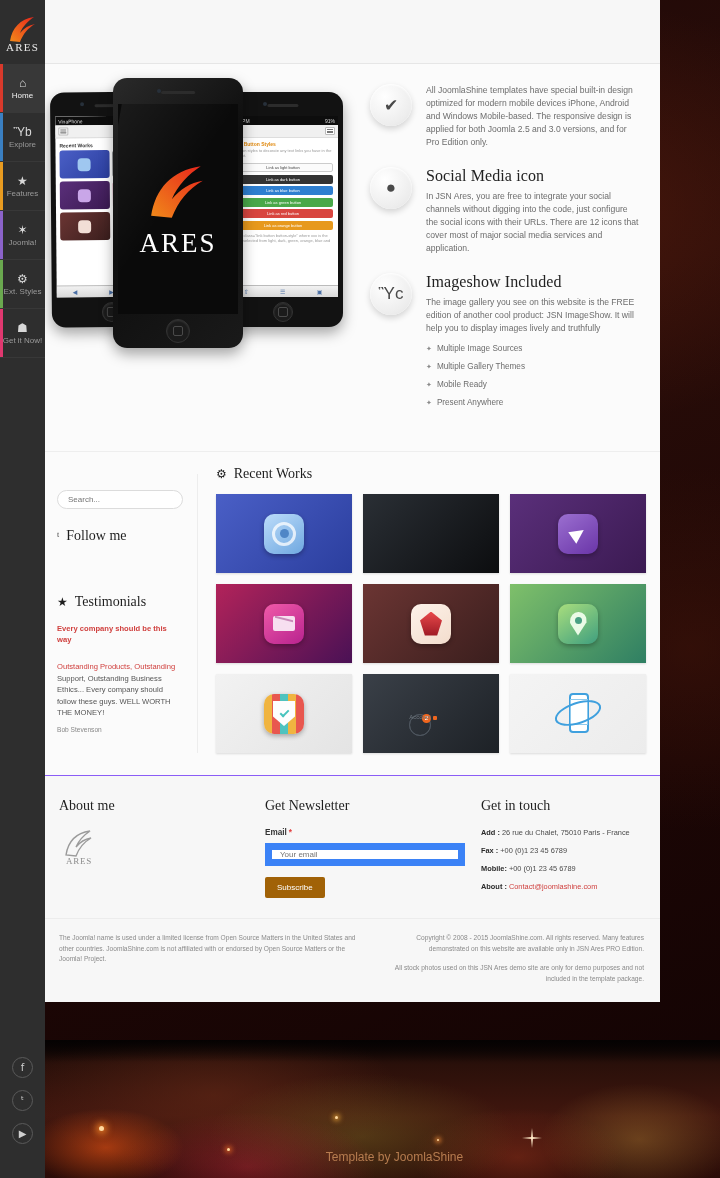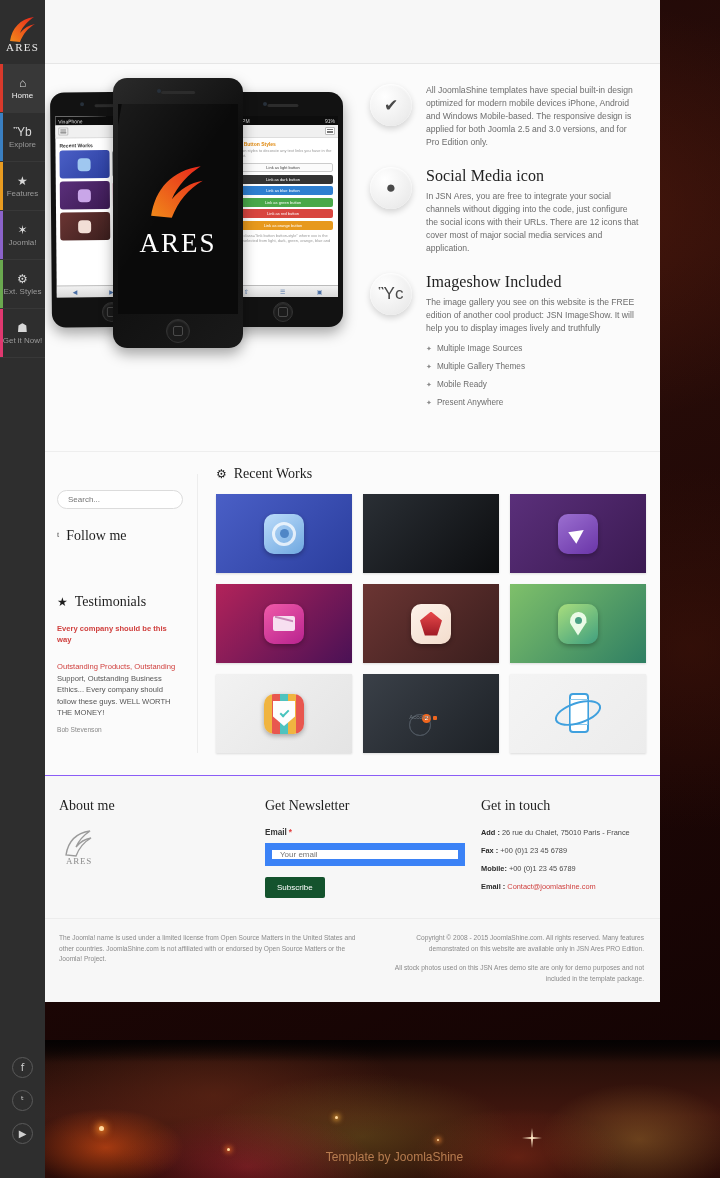--- a/index.html
+++ b/index.html
@@ -204,21 +204,21 @@
   #about-row { display: flex; gap: 10px; }
   #about-logo { width: 40px; min-width: 40px; display: flex; flex-direction: column;
                 align-items: center; color: #8d8d8d; }
   #about-logo .wm { font-family: "Liberation Serif", serif; font-size: 9px; letter-spacing: .8px; margin-top: -2px; }
   #about-text { font-size: 7.4px; line-height: 11px; color: #6f6f6f; }
   .flabel { font-size: 8.2px; font-weight: bold; color: #333; margin-bottom: 6px; }
   .flabel .req { color: #e23b3b; margin-left: 2px; }
   #email-input { width: 100%; height: 23px; border: 7px solid #3b82f6; background: #fff;
                  font-size: 8px; color: #b5b5b5; padding: 0 8px; outline: none;
                  font-family: "Liberation Sans", sans-serif; }
-  #subscribe-btn { margin-top: 11px; background: #14532d; color: #fff; border: none;
+  #subscribe-btn { margin-top: 11px; background: #a16207; color: #fff; border: none;
                    font-size: 8px; padding: 6px 12px; border-radius: 2px; cursor: pointer;
                    font-family: "Liberation Sans", sans-serif; }
   .cline { font-size: 7.4px; color: #4a4a4a; margin-bottom: 9px; }
   .cline b { color: #2a2a2a; }
   .cline a { color: #d0413f; text-decoration: none; }
 
   #copyright { display: flex; background: #f7f7f7; border-top: 1px solid #ececec;
                padding: 14px 16px 18px 14px; gap: 20px; }
   #cp-left { width: 310px; font-size: 6.6px; line-height: 10.5px; color: #8a8a8a; }
   #cp-right { flex: 1; font-size: 6.6px; line-height: 10.5px; color: #8a8a8a; text-align: right; }
@@ -571,21 +571,21 @@
     </div>
 
     <div class="fcol">
       <div class="ftitle">Get in touch</div>
       <div id="contact-lines">
           <div class="cline"><b>Add :</b><span> 26 rue du Chalet, 75010 Paris - France</span></div>
           <div class="cline"><b>Fax :</b><span> +00 (0)1 23 45 6789</span></div>
           <div class="cline"><b>Mobile:</b><span> +00 (0)1 23 45 6789</span></div>
         </div>
       <div class="cline">
-        <b>Email :</b><a href="#"> Contact@joomlashine.com</a>
+        <b>About :</b><a href="#"> Contact@joomlashine.com</a>
       </div>
     </div>
   </section>
 
   <section id="copyright">
     <div id="cp-left">The Joomla! name is used under a limited license from Open Source Matters in the United States and other countries. JoomlaShine.com is not affiliated with or endorsed by Open Source Matters or the Joomla! Project.</div>
     <div id="cp-right">
       <p>Copyright © 2008 - 2015 JoomlaShine.com. All rights reserved. Many features demonstrated on this website are available only in JSN Ares PRO Edition.</p>
       <p>All stock photos used on this JSN Ares demo site are only for demo purposes and not included in the template package.</p>
     </div>

